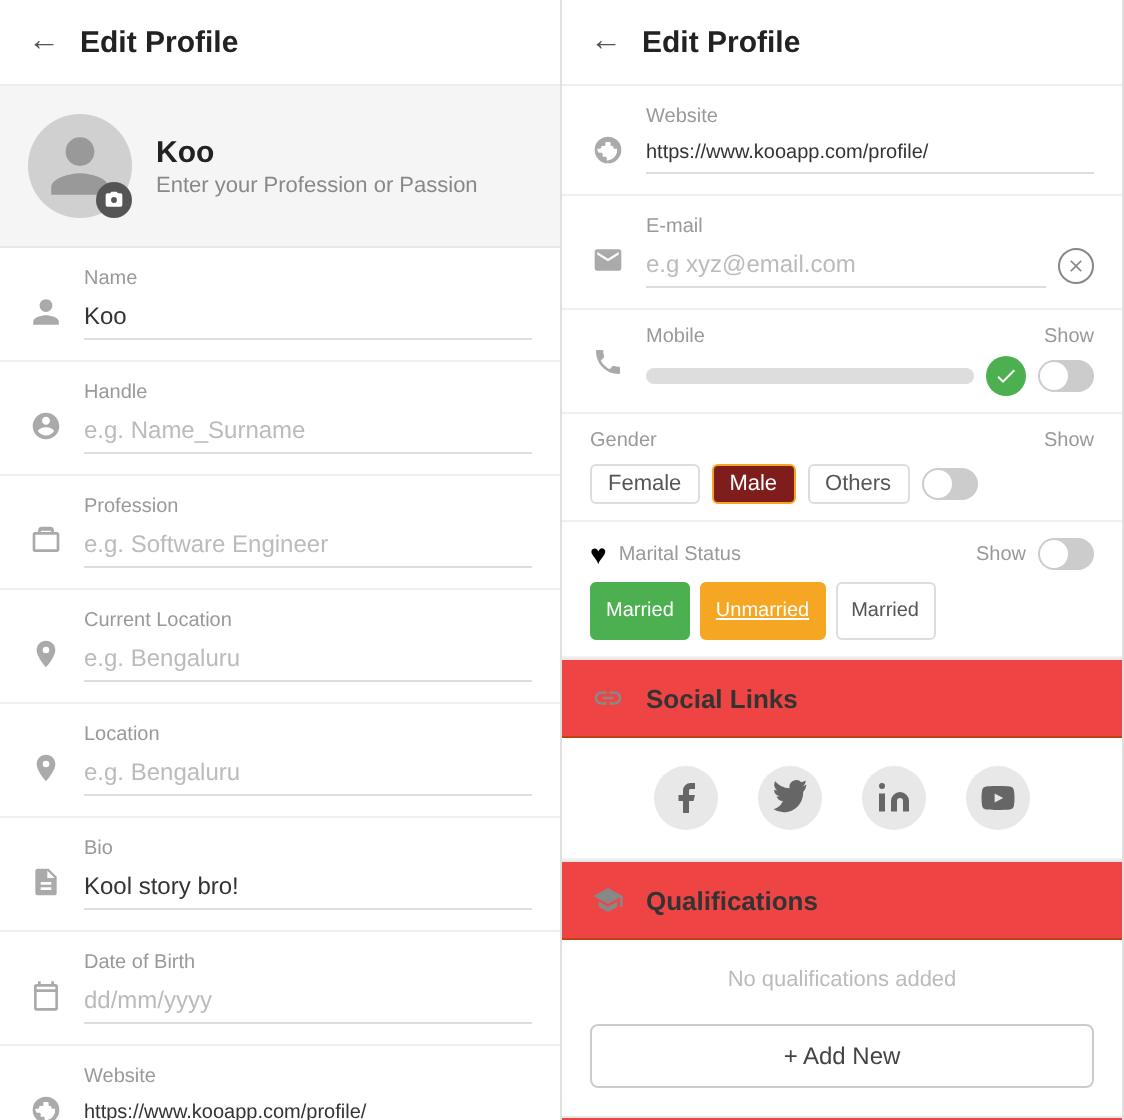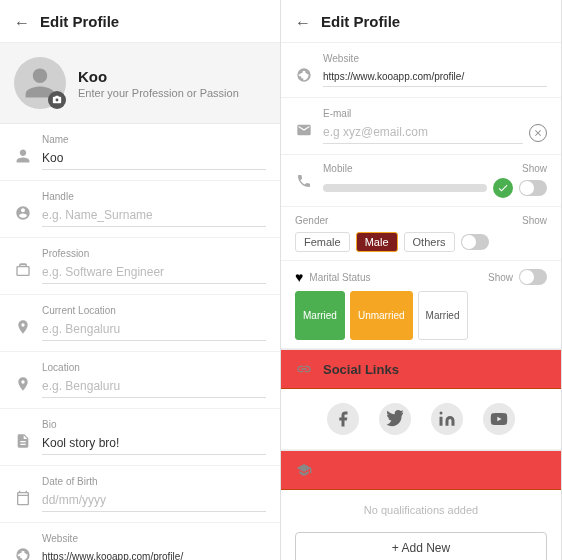--- a/index.html
+++ b/index.html
@@ -265,37 +265,38 @@
     }
     .marital-label {
       font-size: 10px;
       color: #999;
     }
     .marital-buttons {
       display: flex;
       gap: 5px;
     }
     .marital-btn {
-      padding: 18px 7px;
+      padding: 8px 7px;
       border-radius: 3px;
       font-size: 10px;
       border: 1px solid #ddd;
       cursor: pointer;
       background: #fff;
       color: #555;
     }
     .marital-btn.active-green {
       background: #4CAF50;
       color: #fff;
       border-color: #4CAF50;
     }
     .marital-btn.active-orange {
       background: #F5A623;
       color: #fff;
       border-color: #F5A623;
+      text-decoration: underline;
     }
 
     
     .section-header {
       display: flex;
       align-items: center;
       gap: 10px;
       padding: 10px 14px;
       background: #ef4444;
       border-bottom: 1px solid #c2410c;
@@ -643,20 +644,21 @@
     </div>
   </div>
 
   
   <div class="section-header">
     <div class="section-header-icon">
       <svg viewBox="0 0 24 24">
           <path d="M5 13.18v4L12 21l7-3.82v-4L12 17l-7-3.82zM12 3L1 9l11 6 9-4.91V17h2V9L12 3z"></path>
         </svg>
     </div>
+    <span class="section-header-title">Qualifications</span>
   </div>
   <div class="empty-text">No qualifications added</div>
   <button class="add-new-btn">+ Add New</button>
 
   
   <div class="section-header">
     <div class="section-header-icon">
       
     </div>
 

